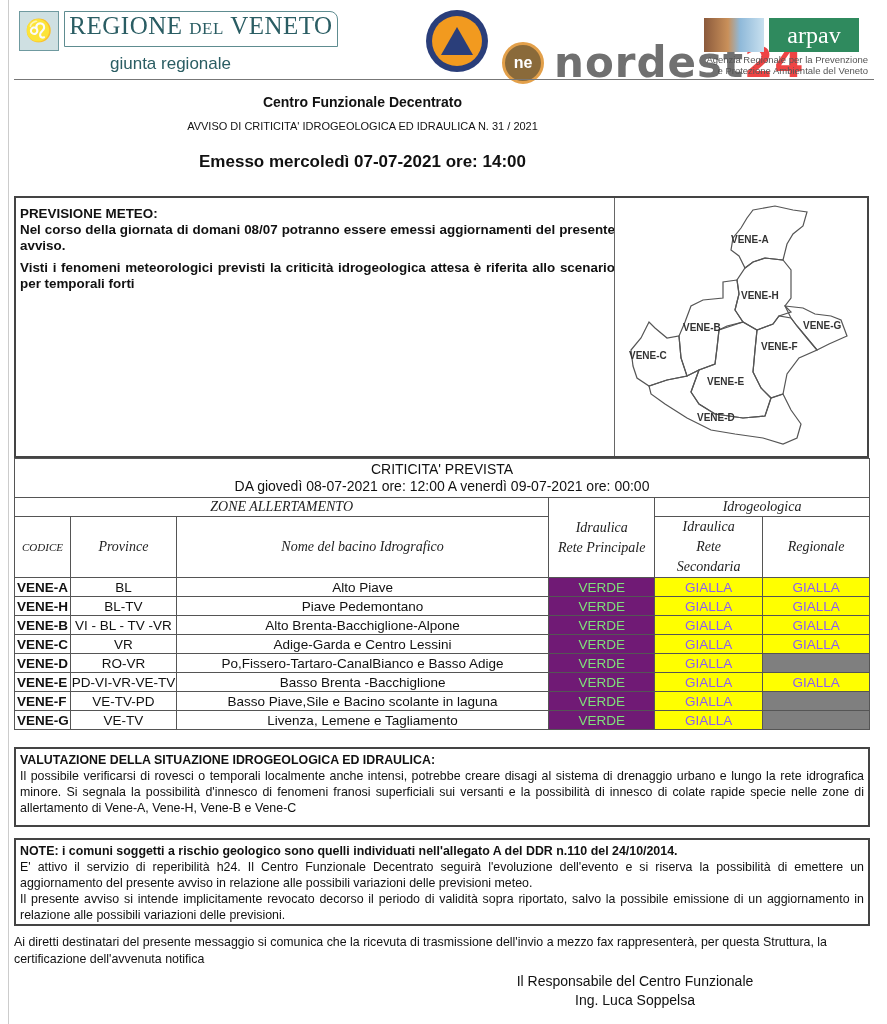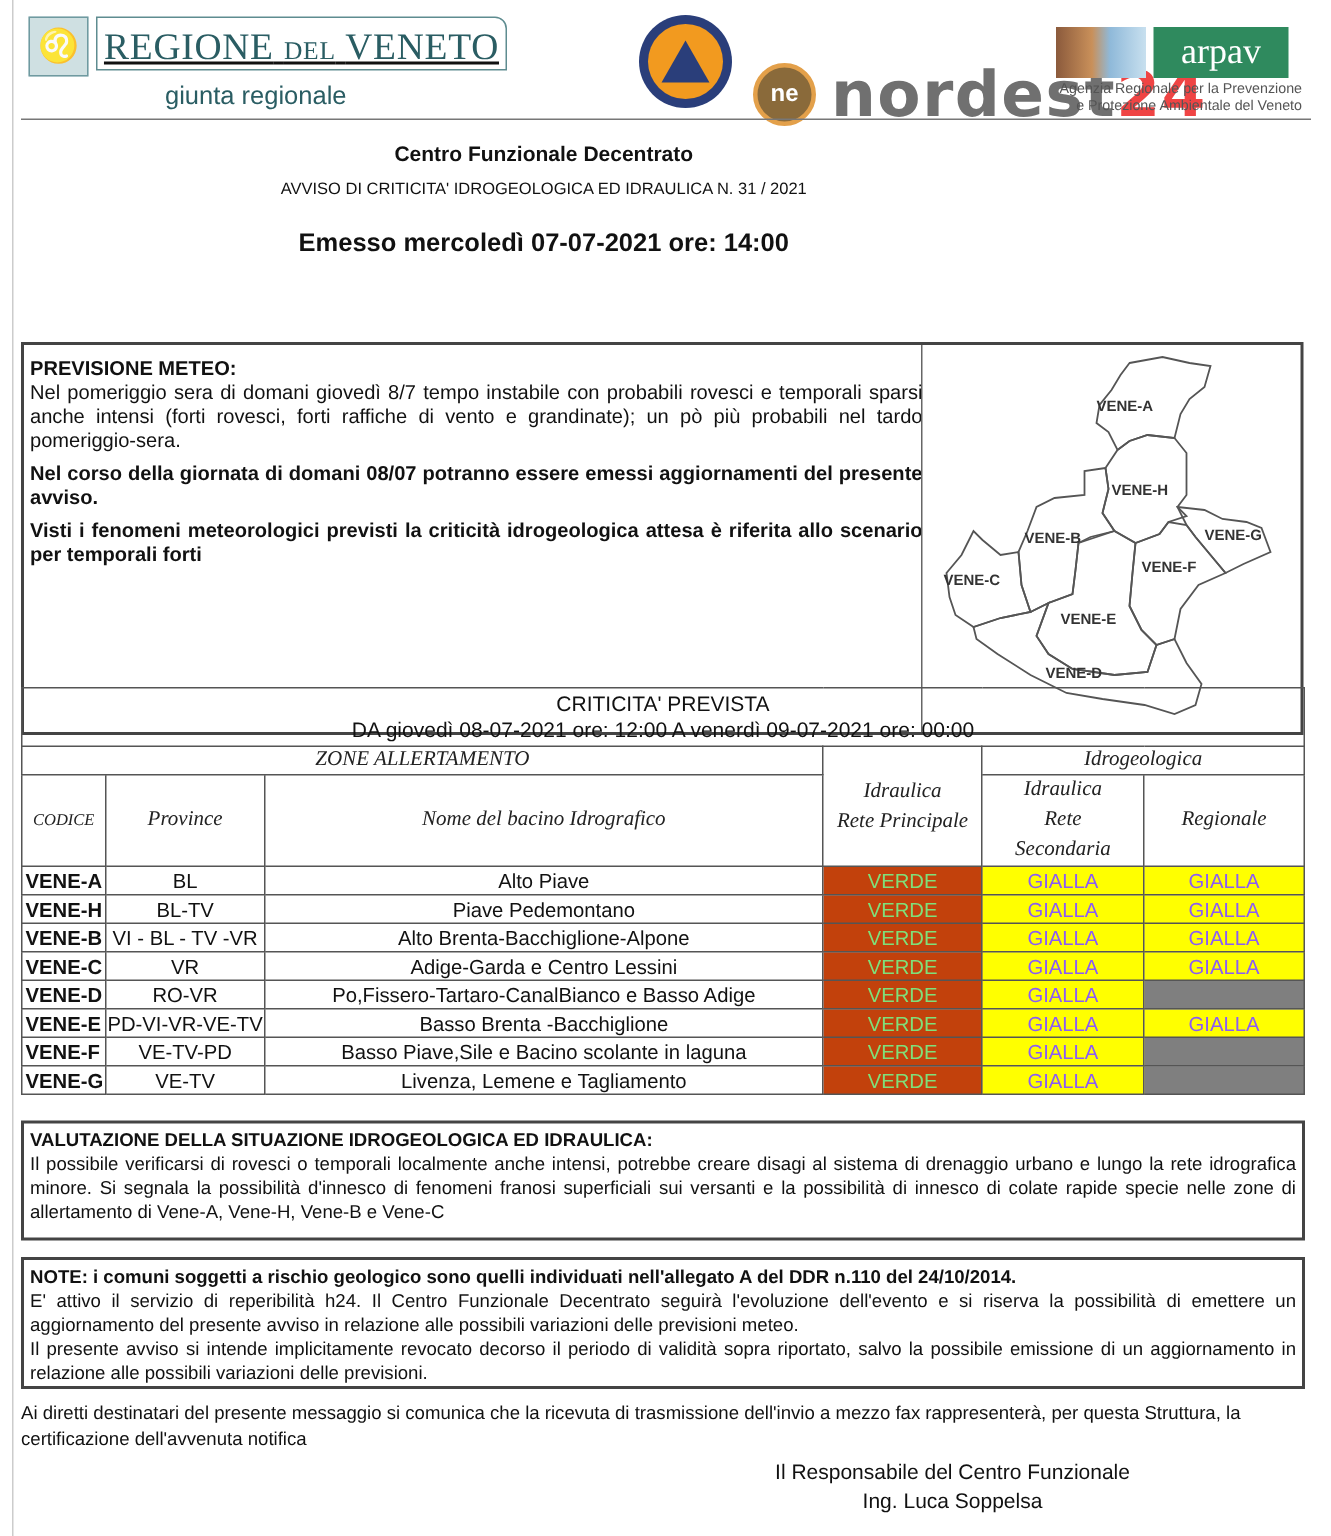--- a/index.html
+++ b/index.html
@@ -2,56 +2,56 @@
 <html><head>
 <meta charset="utf-8">
 <style>
   html, body { margin:0; padding:0; background:#fff; }
   body { width:887px; height:1024px; position:relative; overflow:hidden; font-family:"Liberation Sans", sans-serif; color:#111; }
   .leftline { position:absolute; left:8px; top:0; width:1px; height:1024px; background:#ccc; }
   
   .hdr { position:absolute; left:14px; top:8px; width:860px; height:72px; }
   .hdr-rule { position:absolute; left:14px; top:79px; width:860px; height:1px; background:#777; }
   .veneto-crest { position:absolute; left:5px; top:3px; width:38px; height:38px; border:1px solid #6f9aa0; background:#cfe0e2; display:flex; align-items:center; justify-content:center; color:#3a6f78; font-size:22px; }
-  .veneto-box { position:absolute; left:50px; top:3px; width:272px; height:34px; border:1px solid #5e8c90; border-radius:0 8px 0 0; display:flex; align-items:flex-end; justify-content:center;text-decoration:underline; }
+  .veneto-box { position:absolute; left:50px; top:3px; width:272px; height:34px; border:1px solid #5e8c90; border-radius:0 8px 0 0; display:flex; align-items:flex-start; justify-content:center; }
   .veneto-title { font-family:"Liberation Serif", serif; font-size:25px; color:#2a5d63; letter-spacing:0.5px; }
   .veneto-title .sc { font-size:17px; }
   .giunta { position:absolute; left:96px; top:46px; font-size:17px; color:#2a5d63; }
   .pc-logo { position:absolute; left:412px; top:2px; width:62px; height:62px; border-radius:50%; background:#2a3e7a; display:flex; align-items:center; justify-content:center; }
   .pc-inner { width:50px; height:50px; border-radius:50%; background:#f29a1f; display:flex; align-items:center; justify-content:center; }
   .pc-tri { width:0; height:0; border-left:16px solid transparent; border-right:16px solid transparent; border-bottom:28px solid #2a3e7a; }
   .ne-logo { position:absolute; left:488px; top:34px; width:42px; height:42px; border-radius:50%; background:#8a6a3a; border:3px solid #e3a04a; box-sizing:border-box; display:flex; align-items:center; justify-content:center; color:#fff; font-weight:bold; font-size:16px; }
   .ne-word { position:absolute; left:540px; top:30px; font-size:42px; font-weight:bold; color:#707070; letter-spacing:1px; font-family:"DejaVu Sans", sans-serif; }
   .ne-word .num { color:#ef4444; }
   .arpav-img { position:absolute; left:690px; top:10px; width:60px; height:34px; background:linear-gradient(90deg,#8b5a3c,#c9905a 40%,#8fb9d9 60%,#c8e0ef); }
   .arpav-box { position:absolute; left:755px; top:10px; width:90px; height:34px; background:#2f8a5e; color:#fff; font-family:"Liberation Serif", serif; font-size:24px; display:flex; align-items:center; justify-content:center; }
   .arpav-sub { position:absolute; left:692px; top:46px; width:162px; font-size:9.5px; color:#555; line-height:11px; text-align:right; }
   
   .t1 { position:absolute; left:0; width:725px; text-align:center; }
   .center-title { top:94px; font-size:14px; font-weight:bold; }
   .avviso-title { top:120px; font-size:11px; }
   .emesso { top:152px; font-size:17px; font-weight:bold; }
   
-  .meteo { position:absolute; left:14px; top:196px; width:855px; height:262px; border:2px solid #444; box-sizing:border-box;margin-top:32px; }
+  .meteo { position:absolute; left:14px; top:196px; width:855px; height:262px; border:2px solid #444; box-sizing:border-box; }
   .meteo-text { position:absolute; left:4px; top:8px; width:595px; font-size:13.4px; line-height:16px; }
   .meteo-text p { margin:0 0 6px 0; text-align:justify; }
   .meteo-text .h { font-weight:bold; margin:0; }
   .meteo-text .b { font-weight:bold; }
   .map-cell { position:absolute; left:598px; top:0; width:255px; height:258px; border-left:1px solid #666; }
   .map-label { position:absolute; font-size:10px; font-weight:bold; color:#333; }
   
   .crit { position:absolute; left:14px; top:458px; width:856px; border-collapse:collapse; font-size:13px; }
   .crit td, .crit th { border:1px solid #555; padding:0; text-align:center; }
   .crit .cap { font-size:14px; line-height:17px; padding:2px 0;margin-left:28px; }
   .crit .ser { font-family:"Liberation Serif", serif; font-style:italic; font-weight:normal; color:#222; }
   .crit .hdrcell { font-size:14px; line-height:20px; }
   .crit .codehdr { font-size:11px; }
   .crit tr.row td { height:18px; line-height:17px; font-size:13.5px; }
   .crit .code { font-weight:bold; text-align:left; padding-left:2px; font-size:13px; }
-  .lv-verde { background:#c2410c; color:#7fe07a; font-weight:normal; }
+  .lv-verde { background:#701a75; color:#7fe07a; font-weight:normal; }
   .lv-gialla { background:#ffff00; color:#8b5cf6; }
   .lv-none { background:#7f7f7f; }
   
   .box { position:absolute; left:14px; width:856px; border:2px solid #444; box-sizing:border-box; font-size:12.4px; line-height:16px; padding:3px 4px; }
   .box p { margin:0; text-align:justify; }
   .box .h { font-weight:bold; }
   .valut { top:747px; height:80px; }
   .note { top:838px; height:88px; }
   .footer-text { position:absolute; left:14px; top:934px; width:860px; font-size:12.4px; line-height:17px; }
   .sign { position:absolute; left:500px; top:972px; width:270px; text-align:center; font-size:14px; line-height:19px; }
@@ -83,21 +83,20 @@
 </div>
 <div class="hdr-rule"></div>
 
 <div class="t1 center-title">Centro Funzionale Decentrato</div>
 <div class="t1 avviso-title">AVVISO DI CRITICITA' IDROGEOLOGICA ED IDRAULICA N. 31 / 2021</div>
 <div class="t1 emesso">Emesso  mercoledì 07-07-2021 ore: 14:00</div>
 
 <div class="meteo">
   <div class="meteo-text">
     <p class="h">PREVISIONE METEO:</p>
-    <p>Nel pomeriggio sera di domani giovedì 8/7 tempo instabile con probabili rovesci e temporali sparsi anche intensi (forti rovesci, forti raffiche di vento e grandinate); un pò più probabili nel tardo pomeriggio-sera.</p>
     <p class="b">Nel corso della giornata di domani 08/07 potranno essere emessi aggiornamenti del presente avviso.</p>
     <p class="b">Visti i fenomeni meteorologici previsti la criticità idrogeologica attesa è riferita allo scenario per temporali forti</p>
   </div>
   <div class="map-cell">
     <svg width="255" height="258" viewBox="0 0 255 258">
       <g fill="none" stroke="#555" stroke-width="1.2">
         <path d="M138 12 L160 8 L178 12 L192 14 L188 28 L178 36 L172 46 L168 62 L150 60 L138 64 L130 70 L124 58 L116 52 L118 40 L126 30 L132 20 Z"></path>
         <path d="M130 70 L138 64 L150 60 L168 62 L176 72 L176 100 L170 108 L176 114 L164 118 L158 126 L142 132 L128 124 L120 112 L124 96 L122 82 Z"></path>
         <path d="M122 82 L108 84 L108 100 L88 102 L76 108 L70 124 L64 138 L66 160 L72 178 L84 172 L100 166 L102 150 L104 132 L112 128 L128 124 L120 112 L124 96 Z"></path>
         <path d="M170 108 L188 110 L200 116 L216 118 L226 122 L232 138 L214 146 L202 152 L192 140 L182 128 L176 120 Z"></path>

